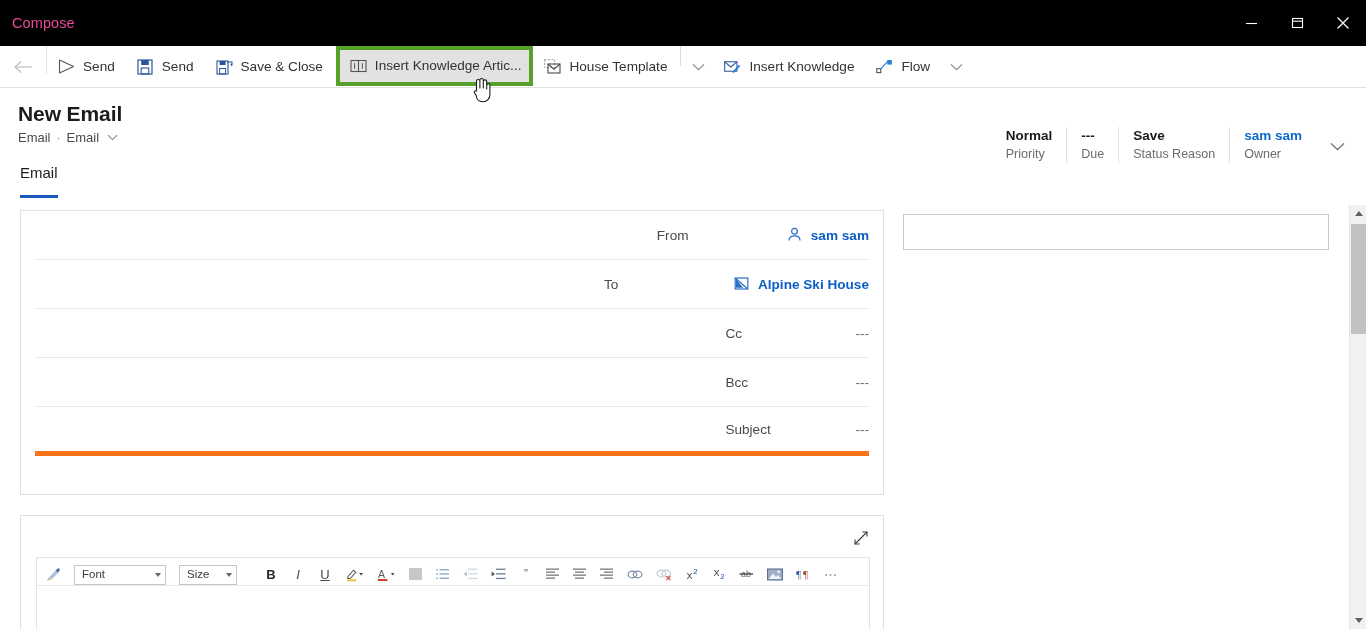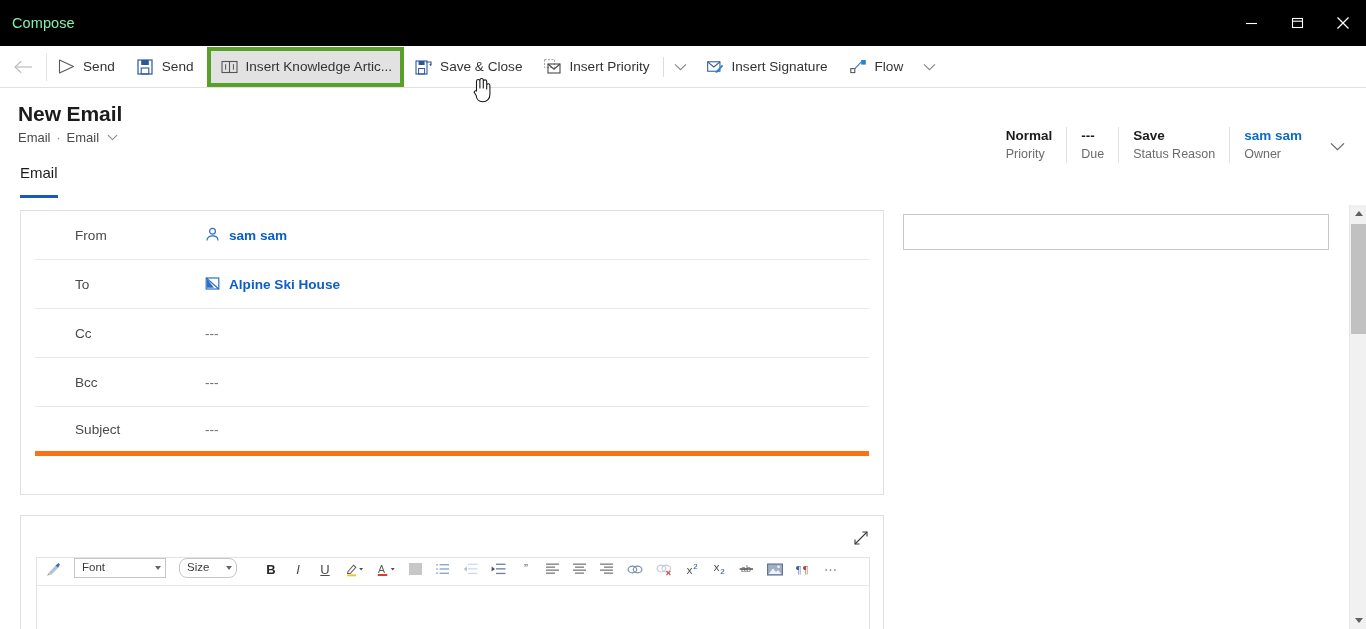--- a/index.html
+++ b/index.html
@@ -13,21 +13,21 @@
   }
 
   
   .titlebar {
     position: absolute; left: 0; top: 0;
     width: 1366px; height: 46px;
     background: #000000;
     display: flex; align-items: center;
   }
   .titlebar-text {
-    color: #86efac;
+    color: #ec4899;
     font-size: 14.5px;
     margin-left: 12px;
     letter-spacing: .1px;
   }
   .win-controls {
     position: absolute; right: 0; top: 0;
     height: 46px; display: flex; align-items: stretch;
   }
   .win-btn {
     width: 46px; height: 46px;
@@ -35,21 +35,21 @@
     color: #ffffff;
   }
   .win-btn svg { display: block; }
 
   
   .cmdbar {
     position: absolute; left: 0; top: 46px;
     width: 1366px; height: 42px;
     background: #ffffff;
     border-bottom: 1px solid #e1e1e1;
-    display: flex; align-items: center;
+    display: flex; 
   }
   .back-btn {
     width: 46px; height: 41px;
     display: flex; align-items: center; justify-content: center;
     flex: 0 0 auto;
   }
   .cmd-sep-v {
     width: 1px; height: 28px; background: #e3e3e3; flex: 0 0 auto;
   }
   .cmd-btn {
@@ -157,21 +157,21 @@
     position: absolute; left: 20px; top: 210px;
     width: 864px; height: 285px;
     border: 1px solid #e0e0e0;
     background: #ffffff;
   }
   .form-row {
     position: relative;
     height: 49px;
     margin: 0 14px;
     border-bottom: 1px solid #e8e8e8;
-    display: flex; align-items: center;
+    display: flex; align-items: center; justify-content: flex-end;
   }
   .form-row:last-child { border-bottom: 5px solid #f97316; }
   .form-lbl {
     width: 170px; flex: 0 0 auto;
     padding-left: 40px;
     font-size: 13.6px; color: #4a4a4a;
   }
   .form-val {
     font-size: 13.6px; color: #6b6b6b;
     display: flex; align-items: center; gap: 8px;
@@ -203,21 +203,21 @@
   .rte {
     position: absolute; left: 15px; top: 41px;
     width: 834px; height: 73px;
     border: 1px solid #e3e3e3;
     border-bottom: none;
     background: #ffffff;
   }
   .rte-toolbar {
     height: 28px;
     border-bottom: 1px solid #e8e8e8;
-    display: flex; align-items: flex-start;
+    display: flex; align-items: flex-end;
     padding: 0 6px;
     gap: 7px;
   }
   .rte-btn {
     height: 22px; min-width: 20px;
     display: flex; align-items: center; justify-content: center;
     padding: 0 3px;
   }
   .rte-select {
     height: 20px;
@@ -225,21 +225,21 @@
     background: #ffffff;
     display: flex; align-items: center;
     padding: 0 4px 0 7px;
     margin: 0 3px;
     gap: 10px;
   }
   .rte-select .sel-text {
     font-size: 11.5px; color: #3a3a3a; line-height: 1;
   }
   .rte-select.font-sel { width: 92px; justify-content: space-between; }
-  .rte-select.size-sel { width: 58px; justify-content: space-between; border-radius: 8px; }
+  .rte-select.size-sel { width: 58px; justify-content: space-between; }
   .caret-dn {
     width: 0; height: 0;
     border-left: 3.5px solid transparent;
     border-right: 3.5px solid transparent;
     border-top: 4px solid #666;
   }
   .rte-gap { width: 7px; }
   .rte-body { height: 44px; background: #ffffff; }
 
   .fmt { font-size: 13px; color: #4a4a4a; line-height: 1; }
@@ -319,73 +319,73 @@
 
   <div class="cmd-btn">
     <span class="ico">
       <svg width="16" height="16" viewBox="0 0 16 16">
         <rect x="1" y="1" width="14" height="14" fill="none" stroke="#2b579a" stroke-width="1.2"></rect>
         <rect x="4.2" y="1" width="7.6" height="5" fill="#2b579a"></rect>
         <rect x="4.2" y="9" width="7.6" height="6" fill="none" stroke="#2b579a" stroke-width="1.1"></rect>
       </svg>
     </span>
     <span class="cmd-label">Send</span>
-  </div>
-
-  <div class="cmd-btn highlighted">
-    <span class="ico">
-      <svg width="17" height="14" viewBox="0 0 17 14">
-        <rect x="1" y="1.5" width="15" height="11" fill="none" stroke="#555" stroke-width="1.1"></rect>
-        <line x1="8.5" y1="1.5" x2="8.5" y2="12.5" stroke="#555" stroke-width="1.1"></line>
-        <line x1="4.6" y1="4.2" x2="4.6" y2="9.8" stroke="#555" stroke-width="1"></line>
-        <line x1="12.4" y1="4.2" x2="12.4" y2="9.8" stroke="#555" stroke-width="1"></line>
-      </svg>
-    </span>
-    <span class="cmd-label">Insert Knowledge Artic...</span>
   </div>
 
   <div class="cmd-btn">
     <span class="ico">
       <svg width="17" height="16" viewBox="0 0 17 16">
         <rect x="1" y="2" width="11" height="13" fill="none" stroke="#2b579a" stroke-width="1.1"></rect>
         <rect x="3.6" y="2" width="6" height="4" fill="#2b579a"></rect>
         <rect x="3.6" y="9.5" width="6" height="5.5" fill="none" stroke="#2b579a" stroke-width="1"></rect>
         <path d="M11 3 L16 3 L16 6.6" fill="none" stroke="#2b579a" stroke-width="1.1"></path>
         <path d="M14.2 5.6 L16 7.2 L16 4.4 Z" fill="#2b579a"></path>
       </svg>
     </span>
     <span class="cmd-label">Save &amp; Close</span>
   </div>
 
+  <div class="cmd-btn highlighted">
+    <span class="ico">
+      <svg width="17" height="14" viewBox="0 0 17 14">
+        <rect x="1" y="1.5" width="15" height="11" fill="none" stroke="#555" stroke-width="1.1"></rect>
+        <line x1="8.5" y1="1.5" x2="8.5" y2="12.5" stroke="#555" stroke-width="1.1"></line>
+        <line x1="4.6" y1="4.2" x2="4.6" y2="9.8" stroke="#555" stroke-width="1"></line>
+        <line x1="12.4" y1="4.2" x2="12.4" y2="9.8" stroke="#555" stroke-width="1"></line>
+      </svg>
+    </span>
+    <span class="cmd-label">Insert Knowledge Artic...</span>
+  </div>
+
   <div class="cmd-btn">
     <span class="ico">
       <svg width="17" height="15" viewBox="0 0 17 15">
         <rect x="0.6" y="0.6" width="10" height="8" fill="none" stroke="#9b9b9b" stroke-width="1" stroke-dasharray="2 1.4"></rect>
         <rect x="4" y="5" width="12" height="9" fill="none" stroke="#4a4a4a" stroke-width="1.1"></rect>
         <path d="M4 5 L10 10.2 L16 5" fill="none" stroke="#4a4a4a" stroke-width="1.1"></path>
       </svg>
     </span>
-    <span class="cmd-label">Insert Priority</span>
+    <span class="cmd-label">House Template</span>
   </div>
   <div class="thin-div"></div>
   <div class="chev-btn">
     <svg width="13" height="8" viewBox="0 0 13 8">
         <path d="M1 1.4 L6.5 6.6 L12 1.4" fill="none" stroke="#8a8a8a" stroke-width="1.2"></path>
       </svg>
   </div>
 
   <div class="cmd-btn">
     <span class="ico">
       <svg width="18" height="15" viewBox="0 0 18 15">
         <rect x="0.7" y="2.5" width="13" height="10" fill="none" stroke="#2b579a" stroke-width="1.1"></rect>
         <path d="M0.7 2.5 L7.2 8 L13.7 2.5" fill="none" stroke="#2b579a" stroke-width="1.1"></path>
         <path d="M9.5 12.5 L15.8 5.6 L17.2 7 L11 13.8 L8.8 14.3 Z" fill="#2b7fd4"></path>
       </svg>
     </span>
-    <span class="cmd-label">Insert Signature</span>
+    <span class="cmd-label">Insert Knowledge</span>
   </div>
 
   <div class="cmd-btn">
     <span class="ico">
       <svg width="17" height="15" viewBox="0 0 17 15">
         <rect x="0.8" y="9.6" width="4" height="4" fill="none" stroke="#555" stroke-width="1.1"></rect>
         <rect x="11.2" y="1" width="4.6" height="4.6" fill="#2b7fd4"></rect>
         <line x1="4.4" y1="10.2" x2="11.6" y2="2.6" stroke="#2b7fd4" stroke-width="1.2"></line>
       </svg>
     </span>

